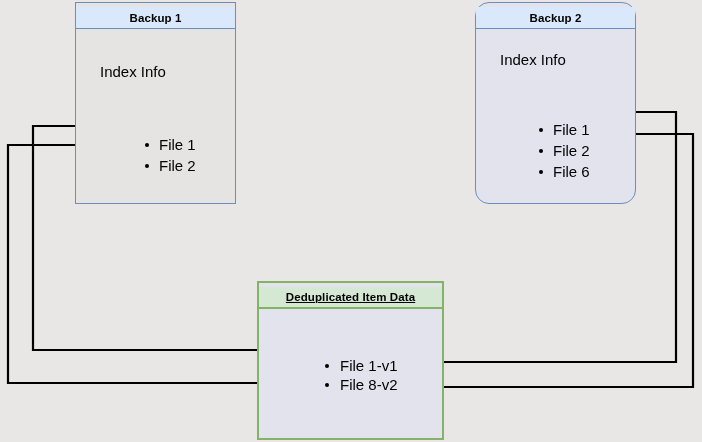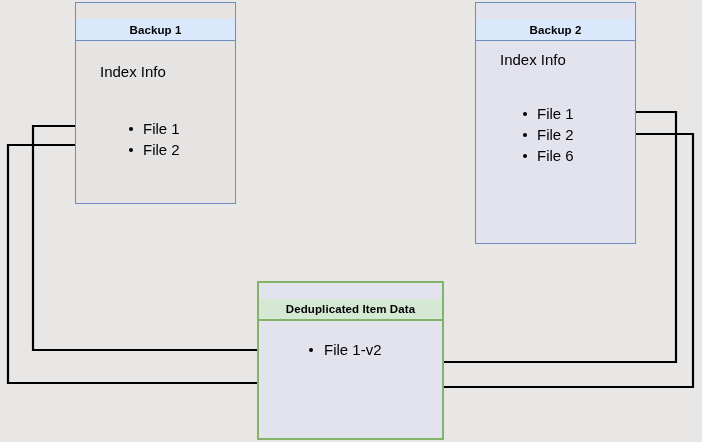--- a/index.html
+++ b/index.html
@@ -30,21 +30,21 @@
   .box {
     position: absolute;
     box-sizing: border-box;
     border: 1px solid #6c8ebf;
     background: #e5e2e2;
   }
   .box.blue-1 { background: #e6e3e3; }
   .box.blue-2 { background: #e3e3ee; }
   .box-header {
     position: absolute;
-    left: 0; top: 16px;
+    left: 0; top: 4px;
     right: 0;
     height: 22px;
     box-sizing: border-box;
     border-bottom: 1px solid #6c8ebf;
     background: #dae8fc;
     color: #000;
     font-size: 11.5px;
     font-weight: bold;
     display: flex;
     align-items: center;
@@ -54,30 +54,31 @@
   }
   .box.green {
     border: 2px solid #82b366;
     background: #e3e3ee;
   }
   .box.green .box-header {
     background: #d5e8d4;
     border-bottom: 2px solid #82b366;
     height: 22px;
     font-size: 11.5px;
+    text-decoration: underline;
   }
   .index-label {
     position: absolute;
     font-size: 15px;
     color: #000;
     white-space: nowrap;
   }
   .bullet-list {
     position: absolute;
-    margin: 0;
+    margin: 16px;
     padding: 0;
     list-style: none;
   }
   .bullet-list li {
     position: relative;
     font-size: 15px;
     color: #000;
     white-space: nowrap;
     padding-left: 16px;
     line-height: 21px;
@@ -119,30 +120,31 @@
 
   <div class="box blue-1" style="left:75px; top:2px; width:161px; height:202px;">
     <div class="box-header">Backup 1</div>
     <div class="index-label" style="left:24px; top:60px;">Index Info</div>
     <ul class="bullet-list tight" style="left:51px; top:115px;">
       <li>File 1</li>
       <li>File 2</li>
     </ul>
   </div>
 
-  <div class="box blue-2" style="left:475px; top:2px; width:161px; height:242px;">
+  <div class="box blue-2" style="left:475px; top:2px; width:161px; height:202px;border-radius:14px;">
     <div class="box-header">Backup 2</div>
     <div class="index-label" style="left:24px; top:48px;">Index Info</div>
     <ul class="bullet-list tight" style="left:45px; top:100px;">
       <li>File 1</li>
       <li>File 2</li>
       <li>File 6</li>
     </ul>
   </div>
 
   <div class="box green" style="left:257px; top:281px; width:187px; height:159px;">
     <div class="box-header">Deduplicated Item Data</div>
     <ul class="bullet-list dedup" style="left:48px; top:57px;">
-      <li>File 1-v2</li>
+      <li>File 1-v1</li>
+      <li>File 8-v2</li>
     </ul>
   </div>
 
 </div>
 
 </body></html>

